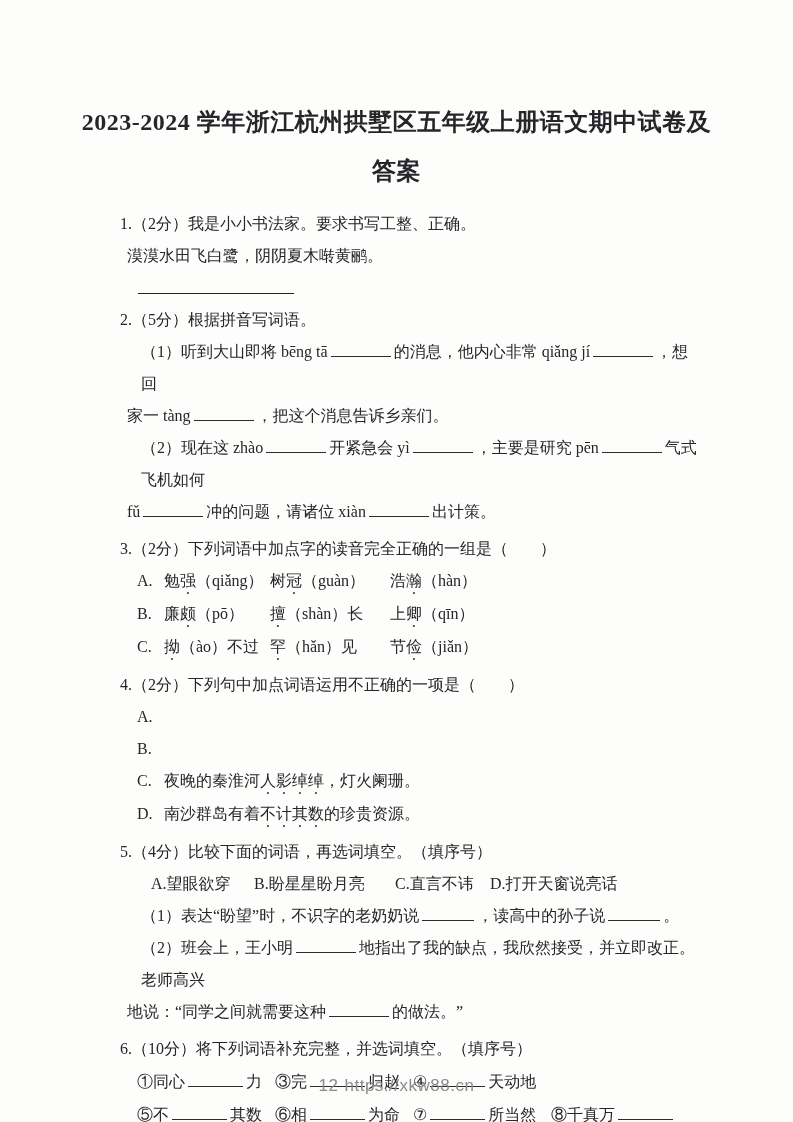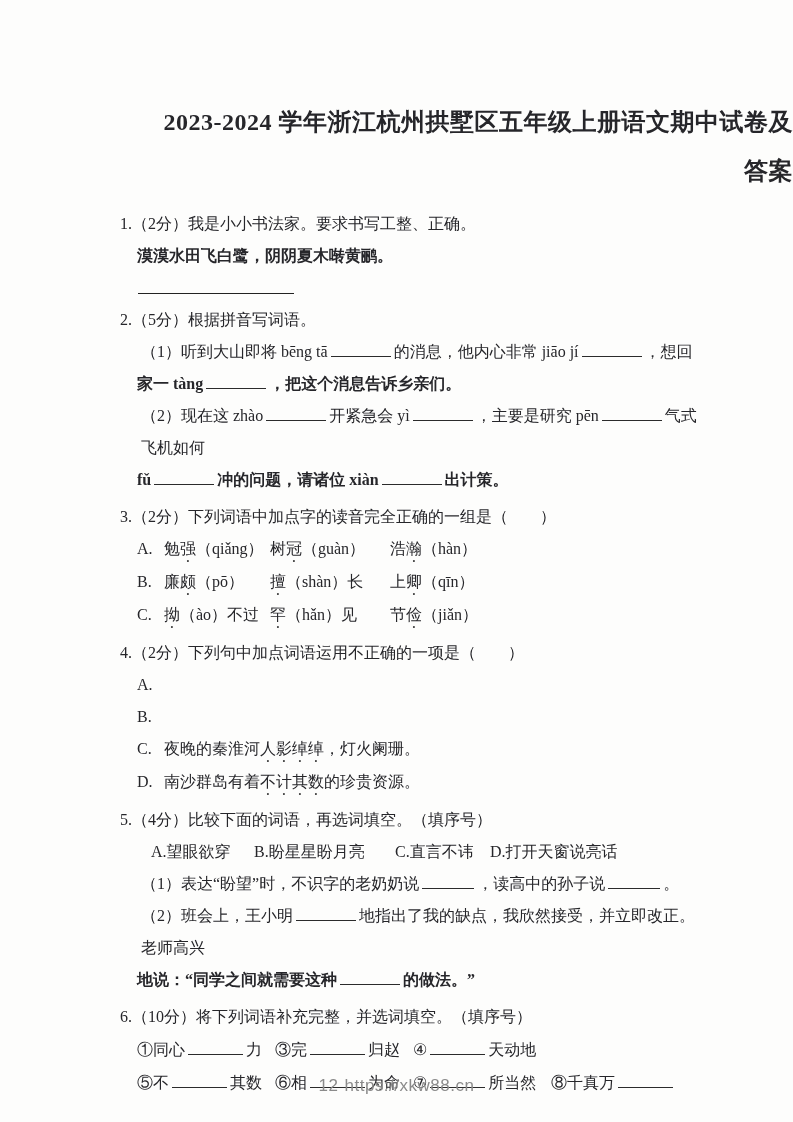--- a/index.html
+++ b/index.html
@@ -7,32 +7,32 @@
   body {
     width: 793px; height: 1122px;
     background: #fdfdfc;
     color: #26262a;
     font-family: "Liberation Serif", "DejaVu Serif", serif;
   }
   .page { position: relative; width: 793px; height: 1122px; overflow: hidden; }
 
   .title {
     padding-top: 98px;
-    text-align: right;
+    text-align: center;
     font-weight: bold;
     font-size: 24px;
     line-height: 49px;
     margin-bottom: 12px;
     letter-spacing: 0.5px;
   }
 
   .content { margin-left: 120px; margin-right: 96px; font-size: 16px; }
   .q { margin-bottom: 5px; }
   .line { line-height: 32px; }
-  .ind17 { margin-left: 17px; font-weight: bold; }
+  .ind17 { margin-left: 7px; }
   .ind21 { margin-left: 21px; }
 
   .blank {
     display: inline-block;
     width: 60px; height: 14px;
     border-bottom: 1px solid #2b2b2b;
     margin: 0 3px;
   }
   .blank.w52 { width: 52px; }
   .answer-line {
@@ -90,21 +90,21 @@
 
     <section class="q">
       <div class="line">1.（2分）我是小小书法家。要求书写工整、正确。</div>
       <div class="line ind17">漠漠水田飞白鹭，阴阴夏木啭黄鹂。</div>
       <div class="answer-line"></div>
     </section>
 
     <section class="q">
       <div class="line">2.（5分）根据拼音写词语。</div>
       <div class="line ind21">
-        <span>（1）听到大山即将 bēng tā</span><span class="blank"></span><span>的消息，他内心非常 jiāo jí</span><span class="blank"></span><span>，想回</span>
+        <span>（1）听到大山即将 bēng tā</span><span class="blank"></span><span>的消息，他内心非常 qiǎng jí</span><span class="blank"></span><span>，想回</span>
       </div>
       <div class="line ind17">
         <span>家一 tàng</span><span class="blank"></span><span>，把这个消息告诉乡亲们。</span>
       </div>
       <div class="line ind21">
         <span>（2）现在这 zhào</span><span class="blank"></span><span>开紧急会 yì</span><span class="blank"></span><span>，主要是研究 pēn</span><span class="blank"></span><span>气式飞机如何</span>
       </div>
       <div class="line ind17">
         <span>fǔ</span><span class="blank"></span><span>冲的问题，请诸位 xiàn</span><span class="blank"></span><span>出计策。</span>
       </div>

